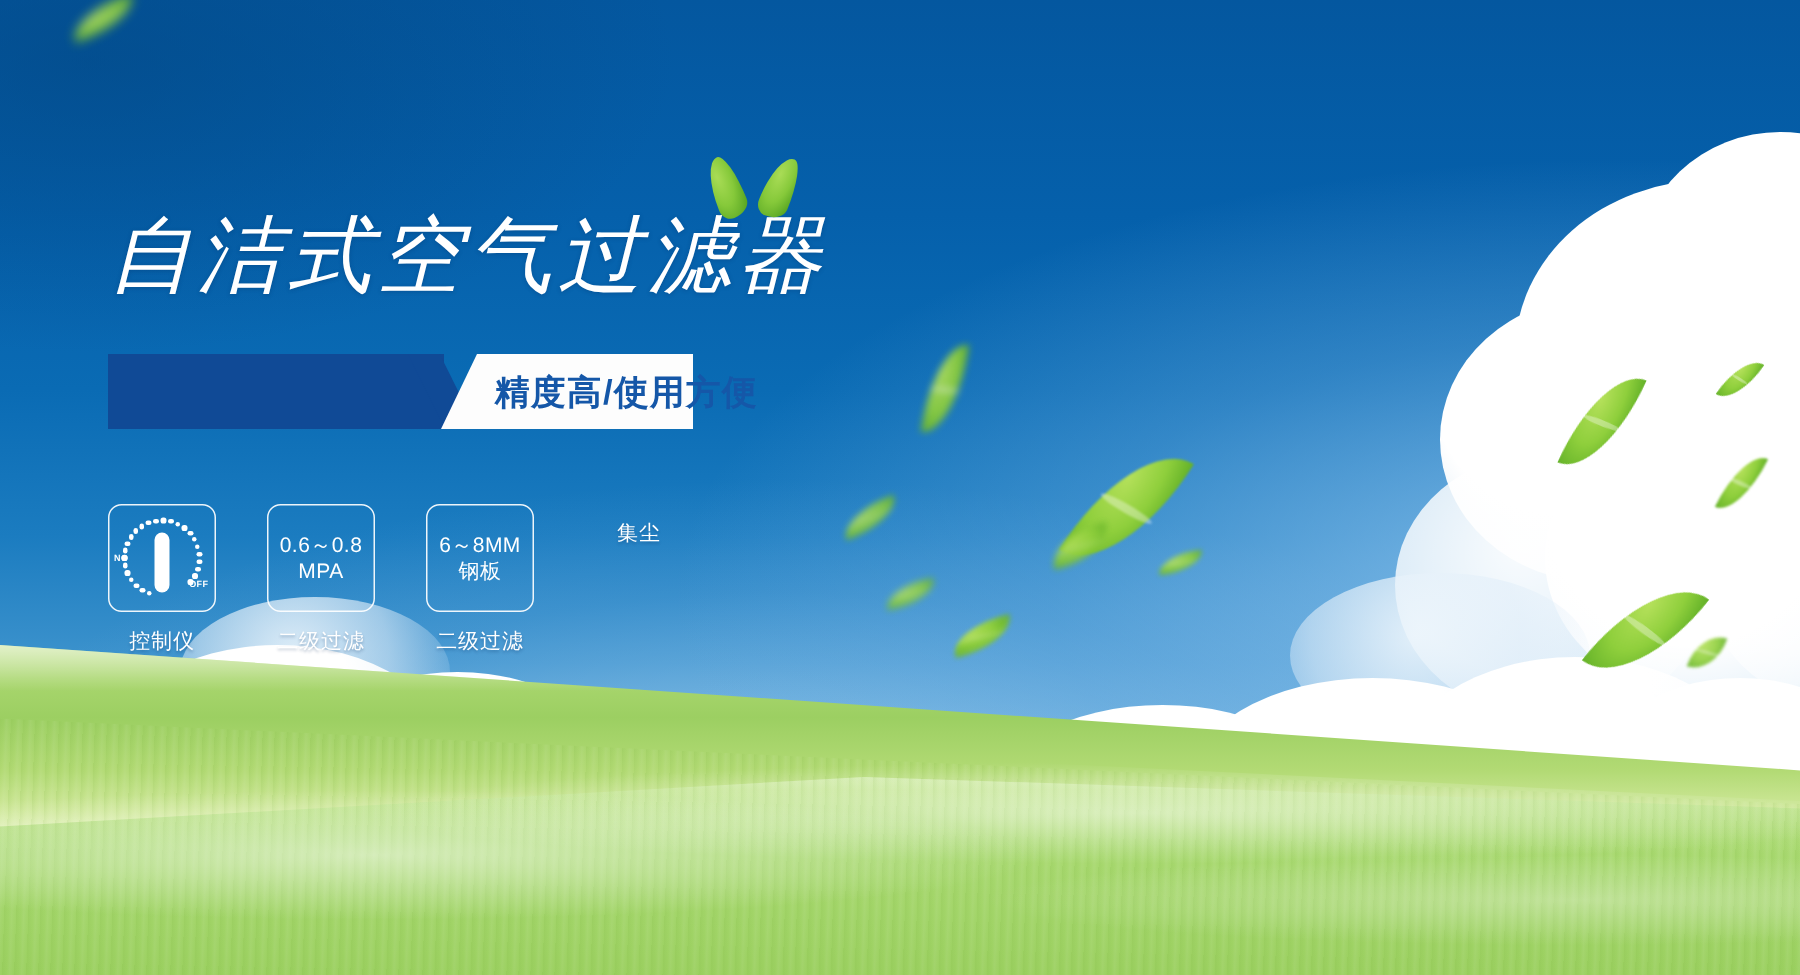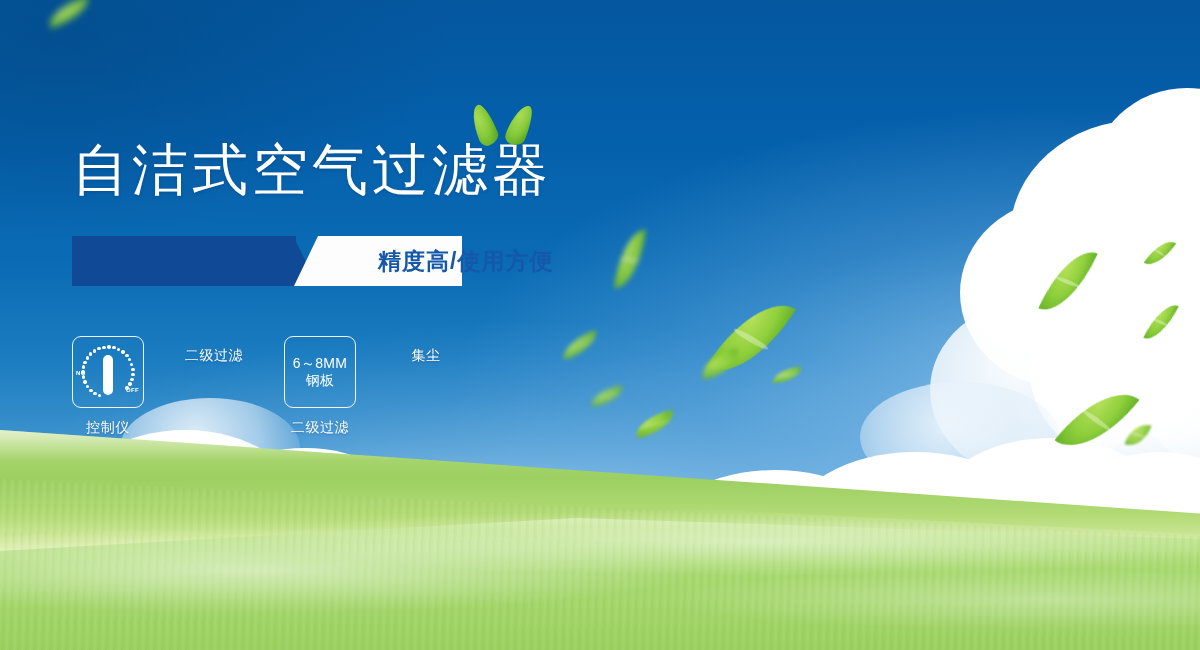--- a/index.html
+++ b/index.html
@@ -129,21 +129,21 @@
   .leaf::after {
     content:"";
     position:absolute; left:8%; top:48%;
     width:84%; height:6%;
     background:rgba(255,255,255,0.35);
     border-radius:50%;
     transform:rotate(-2deg);
   }
 
   
-  .title-block { position:absolute; left:72px; top:140px; }
+  .title-block { position:absolute; left:72px; top:140px;font-style:italic; }
   .main-title {
     font-size:56px;
     letter-spacing:4px;
     color:#ffffff;
     font-weight:300;
     line-height:1.08;
     white-space:nowrap;
     text-shadow:0 1px 3px rgba(0,40,90,0.28);
   }
   .sprout { position:absolute; left:400px; top:-36px; width:70px; height:48px; }
@@ -181,21 +181,21 @@
   .sub-left-text {
     position:absolute; left:16px; top:0;
     height:50px; line-height:50px;
     font-size:23px; color:#ffffff; font-weight:700;
     letter-spacing:1px; white-space:nowrap;
   }
   .sub-right-text {
     position:absolute; left:258px; top:0;
     height:50px; line-height:50px;
     font-size:23px; color:#1557a8; font-weight:700;
-    letter-spacing:1px; white-space:nowrap;margin-left:48px;
+    letter-spacing:1px; white-space:nowrap;
   }
 
   
   .features {
     position:absolute; left:72px; top:336px;
     display:flex; gap:34px;
   }
   .feature { width:72px; text-align:center; }
   .fbox {
     position:relative;
@@ -378,20 +378,26 @@
             <div class="dot" style="left: 53.1971px; top: 29.5658px;"></div>
             <div class="dot" style="left: 52.233px; top: 34.5258px;"></div>
             <div class="dot" style="left: 50.2912px; top: 39.1906px;"></div>
             <div class="dot" style="left: 47.4511px; top: 43.3697px;"></div>
           </div>
       </div>
       <div class="flabel">控制仪</div>
     </div>
 
     <div class="feature">
+      <div class="fbox">
+        <div class="fbox-text">
+          <div>0.6～0.8</div>
+          <div>MPA</div>
+        </div>
+      </div>
       <div class="flabel">二级过滤</div>
     </div>
 
 
     <div class="feature">
       <div class="fbox">
         <div class="fbox-text">
           <div>6～8MM</div>
           <div>钢板</div>
         </div>

